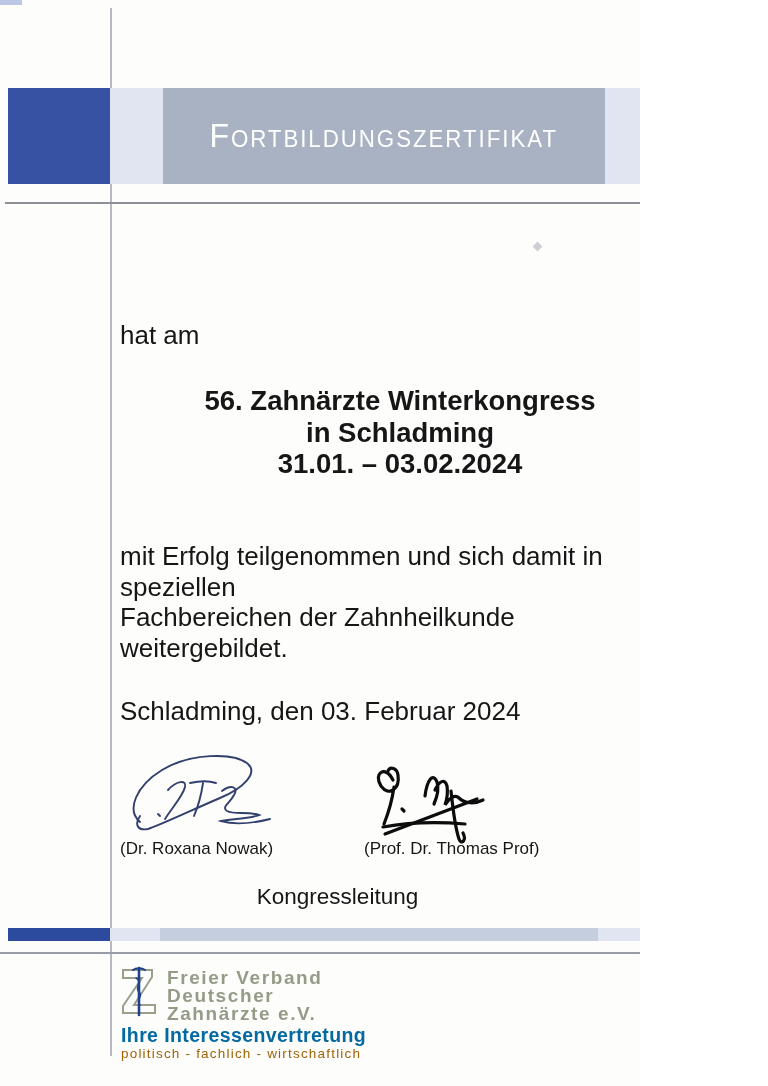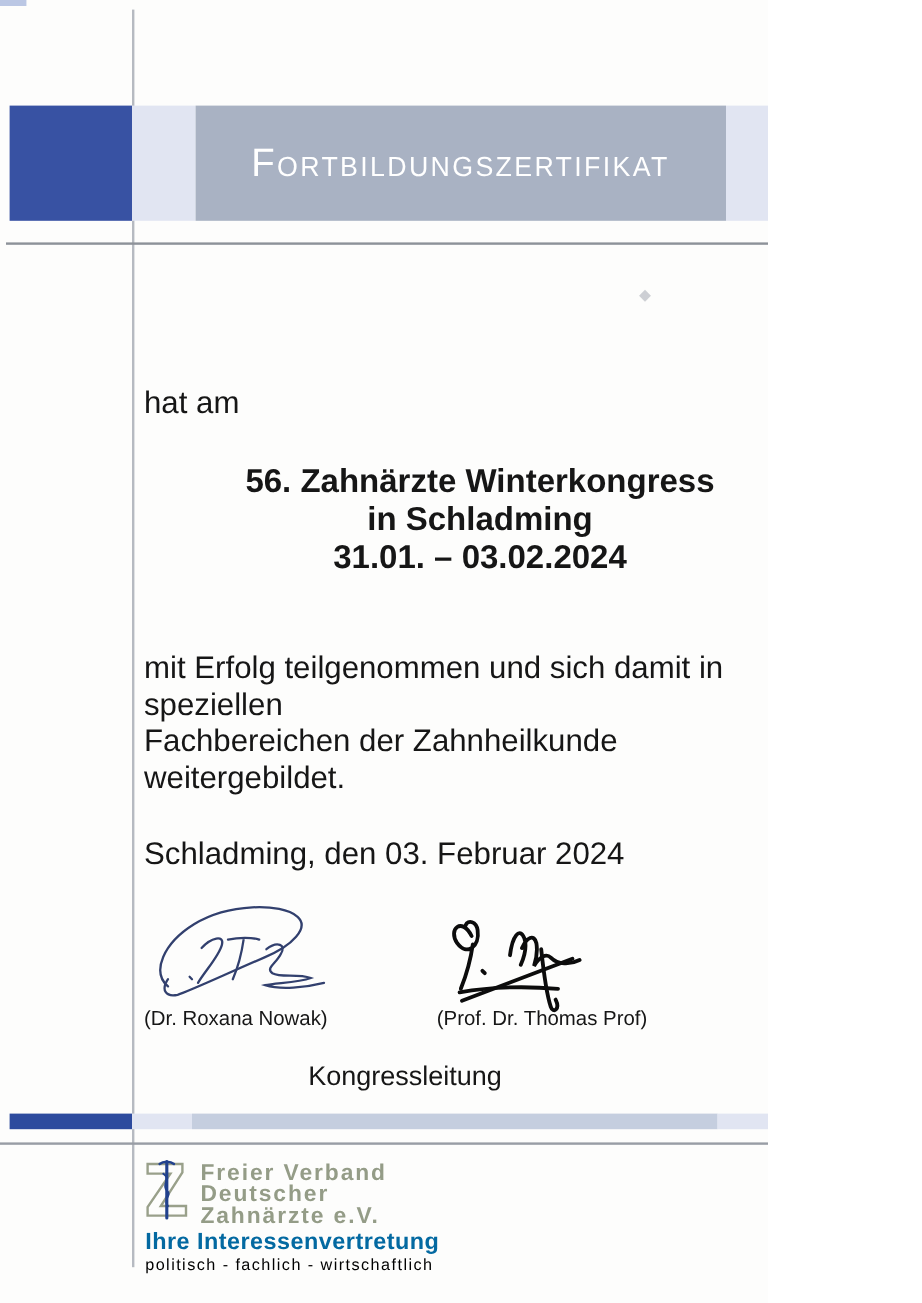--- a/index.html
+++ b/index.html
@@ -30,21 +30,21 @@
   .b{font-weight:bold;}
   
   .sig{position:absolute;}
   .names-row .sig-name{position:absolute;top:0;font-size:17px;}
   .role-block{position:absolute;left:120px;top:884px;width:435px;text-align:center;font-size:22.5px;}
   
   .bar-seg{position:absolute;top:928px;height:13px;}
   
   .org-line{position:absolute;left:167px;font-size:19px;font-weight:bold;letter-spacing:1.6px;color:#949c87;}
   .tagline{position:absolute;left:121px;top:1024px;font-size:19.5px;font-weight:bold;color:#0369a1;letter-spacing:.4px;}
-  .subline{position:absolute;left:121px;top:1046px;font-size:13.5px;color:#000000;letter-spacing:1.2px;}
+  .subline{position:absolute;left:121px;top:1046px;font-size:13.5px;color:#a16207;letter-spacing:1.2px;}
 </style>
 </head>
 <body>
 
 <div id="page">
 
   <div class="corner-smudge"></div>
   <div class="vline"></div>
 
   <div class="band-seg" style="left:8px;width:102px;background:#3852a3;"></div>

